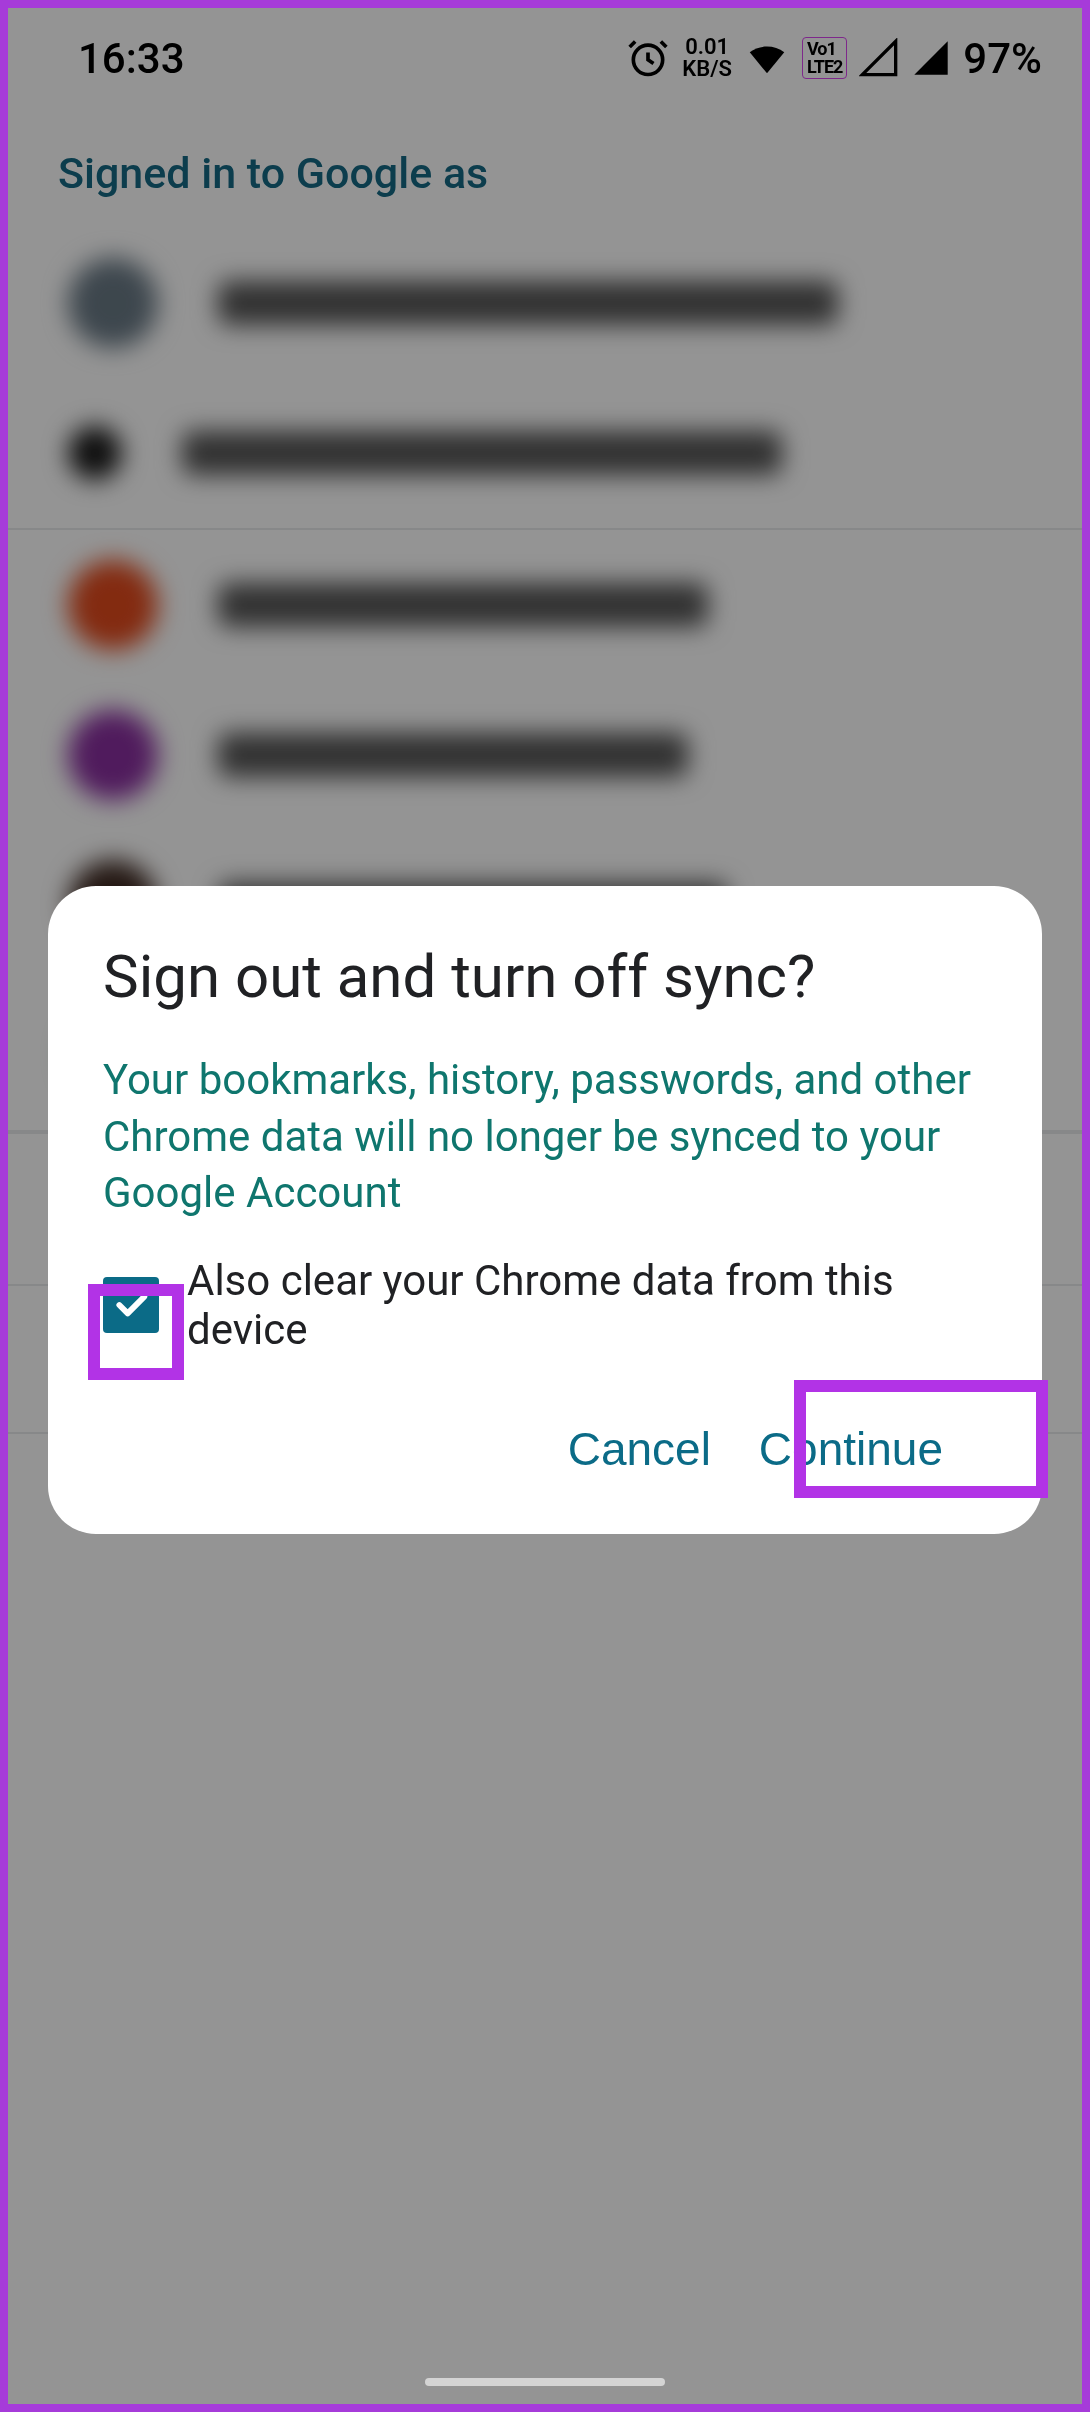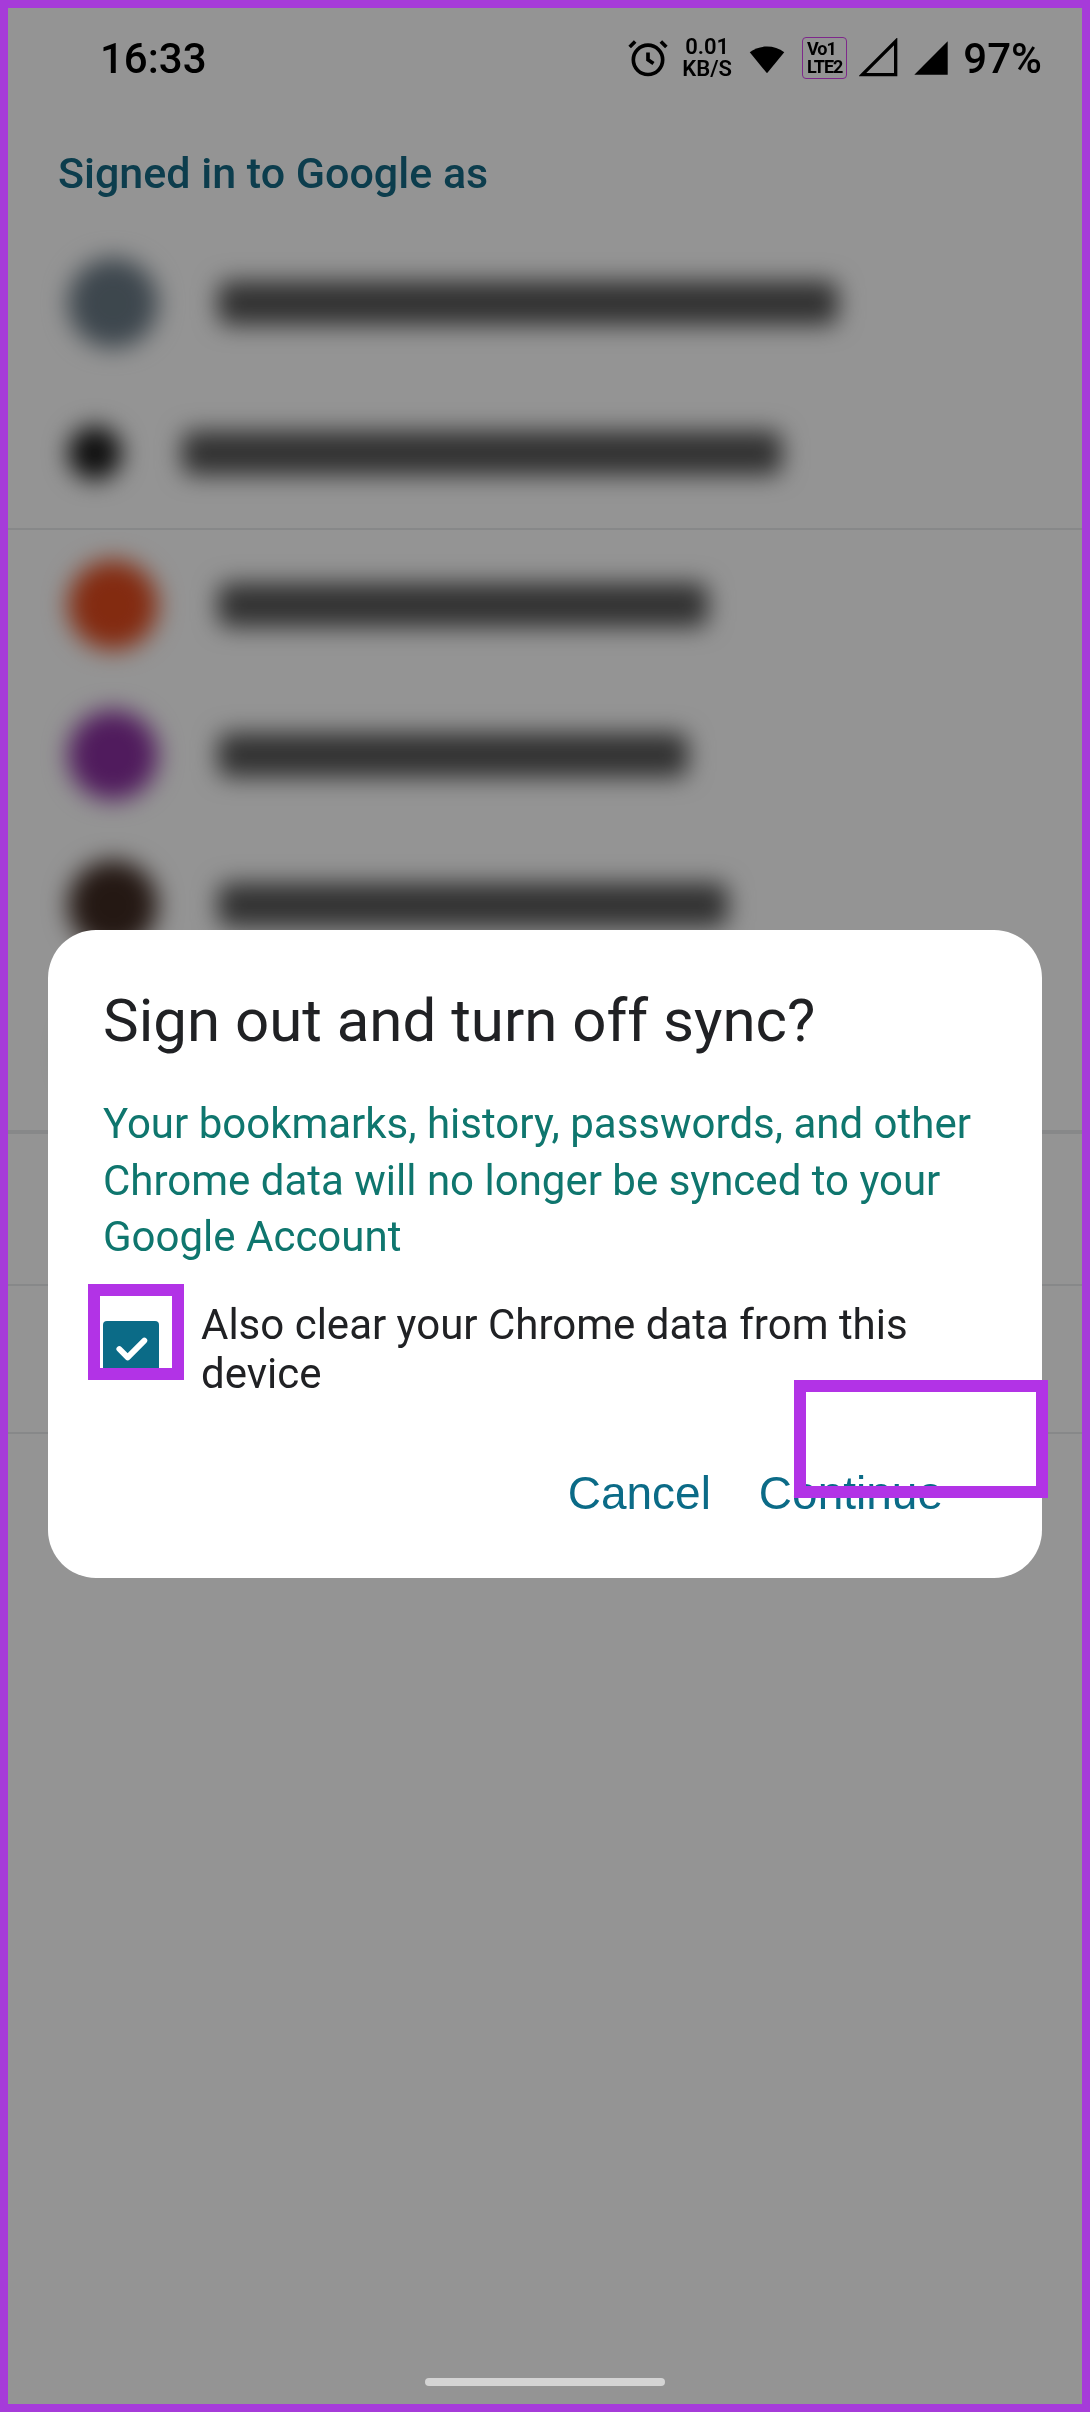--- a/index.html
+++ b/index.html
@@ -10,21 +10,21 @@
     background: #fff;
     position: relative;
   }
   .screen {
     position: absolute; inset: 0;
     background: #fff;
   }
   
   .statusbar {
     display: flex; align-items: center; justify-content: space-between;
-    height: 100px; padding: 0 40px 0 92px;
+    height: 100px; padding: 0 40px 0 70px;
     color: #000; font-size: 42px; font-weight: 500; gap: 20px;
   }
   .statusbar .right { display: flex; align-items: center; gap: 12px; }
   .statusbar .kbs { font-size: 22px; line-height: 1; text-align: center; font-weight: 600; }
   .statusbar svg { display: block; }
   .lte-badge {
     border: 1px solid #d946ef; border-radius: 4px; padding: 2px 4px;
     font-size: 18px; line-height: 1; font-weight: 700; letter-spacing: -1px;
   }
 
@@ -62,27 +62,27 @@
 
   
   .scrim {
     position: absolute; inset: 0;
     background: rgba(0,0,0,0.42);
   }
 
   
   .dialog {
     position: absolute;
-    left: 40px; right: 40px; top: 922px;
+    left: 40px; right: 40px; top: 878px;
     background: #fff; border-radius: 48px;
     padding: 55px 55px 40px 55px;
   }
   .dialog-title { font-size: 60px; color: #202124; font-weight: 400; margin-bottom: 40px; }
   .dialog-body { font-size: 42px; color: #0f766e; line-height: 1.35; margin-bottom: 34px; }
-  .check-row { display: flex; align-items: center; gap: 42px; font-size: 42px; color: #202124; }
+  .check-row { display: flex; align-items: center; gap: 28px; font-size: 42px; color: #202124; }
   .checkbox {
     width: 56px; height: 56px; background: #0b6b87; border-radius: 4px;
     display: flex; align-items: center; justify-content: center; flex-shrink: 0;
   }
   .dialog-actions {
     display: flex; justify-content: flex-end; 
     margin-top: 50px; padding-right: 20px;
   }
   .dialog-actions .btn { font-size: 46px; font-weight: 500; color: #0b6b87; background: none; border: none; cursor: pointer; padding: 18px 24px; }
 

